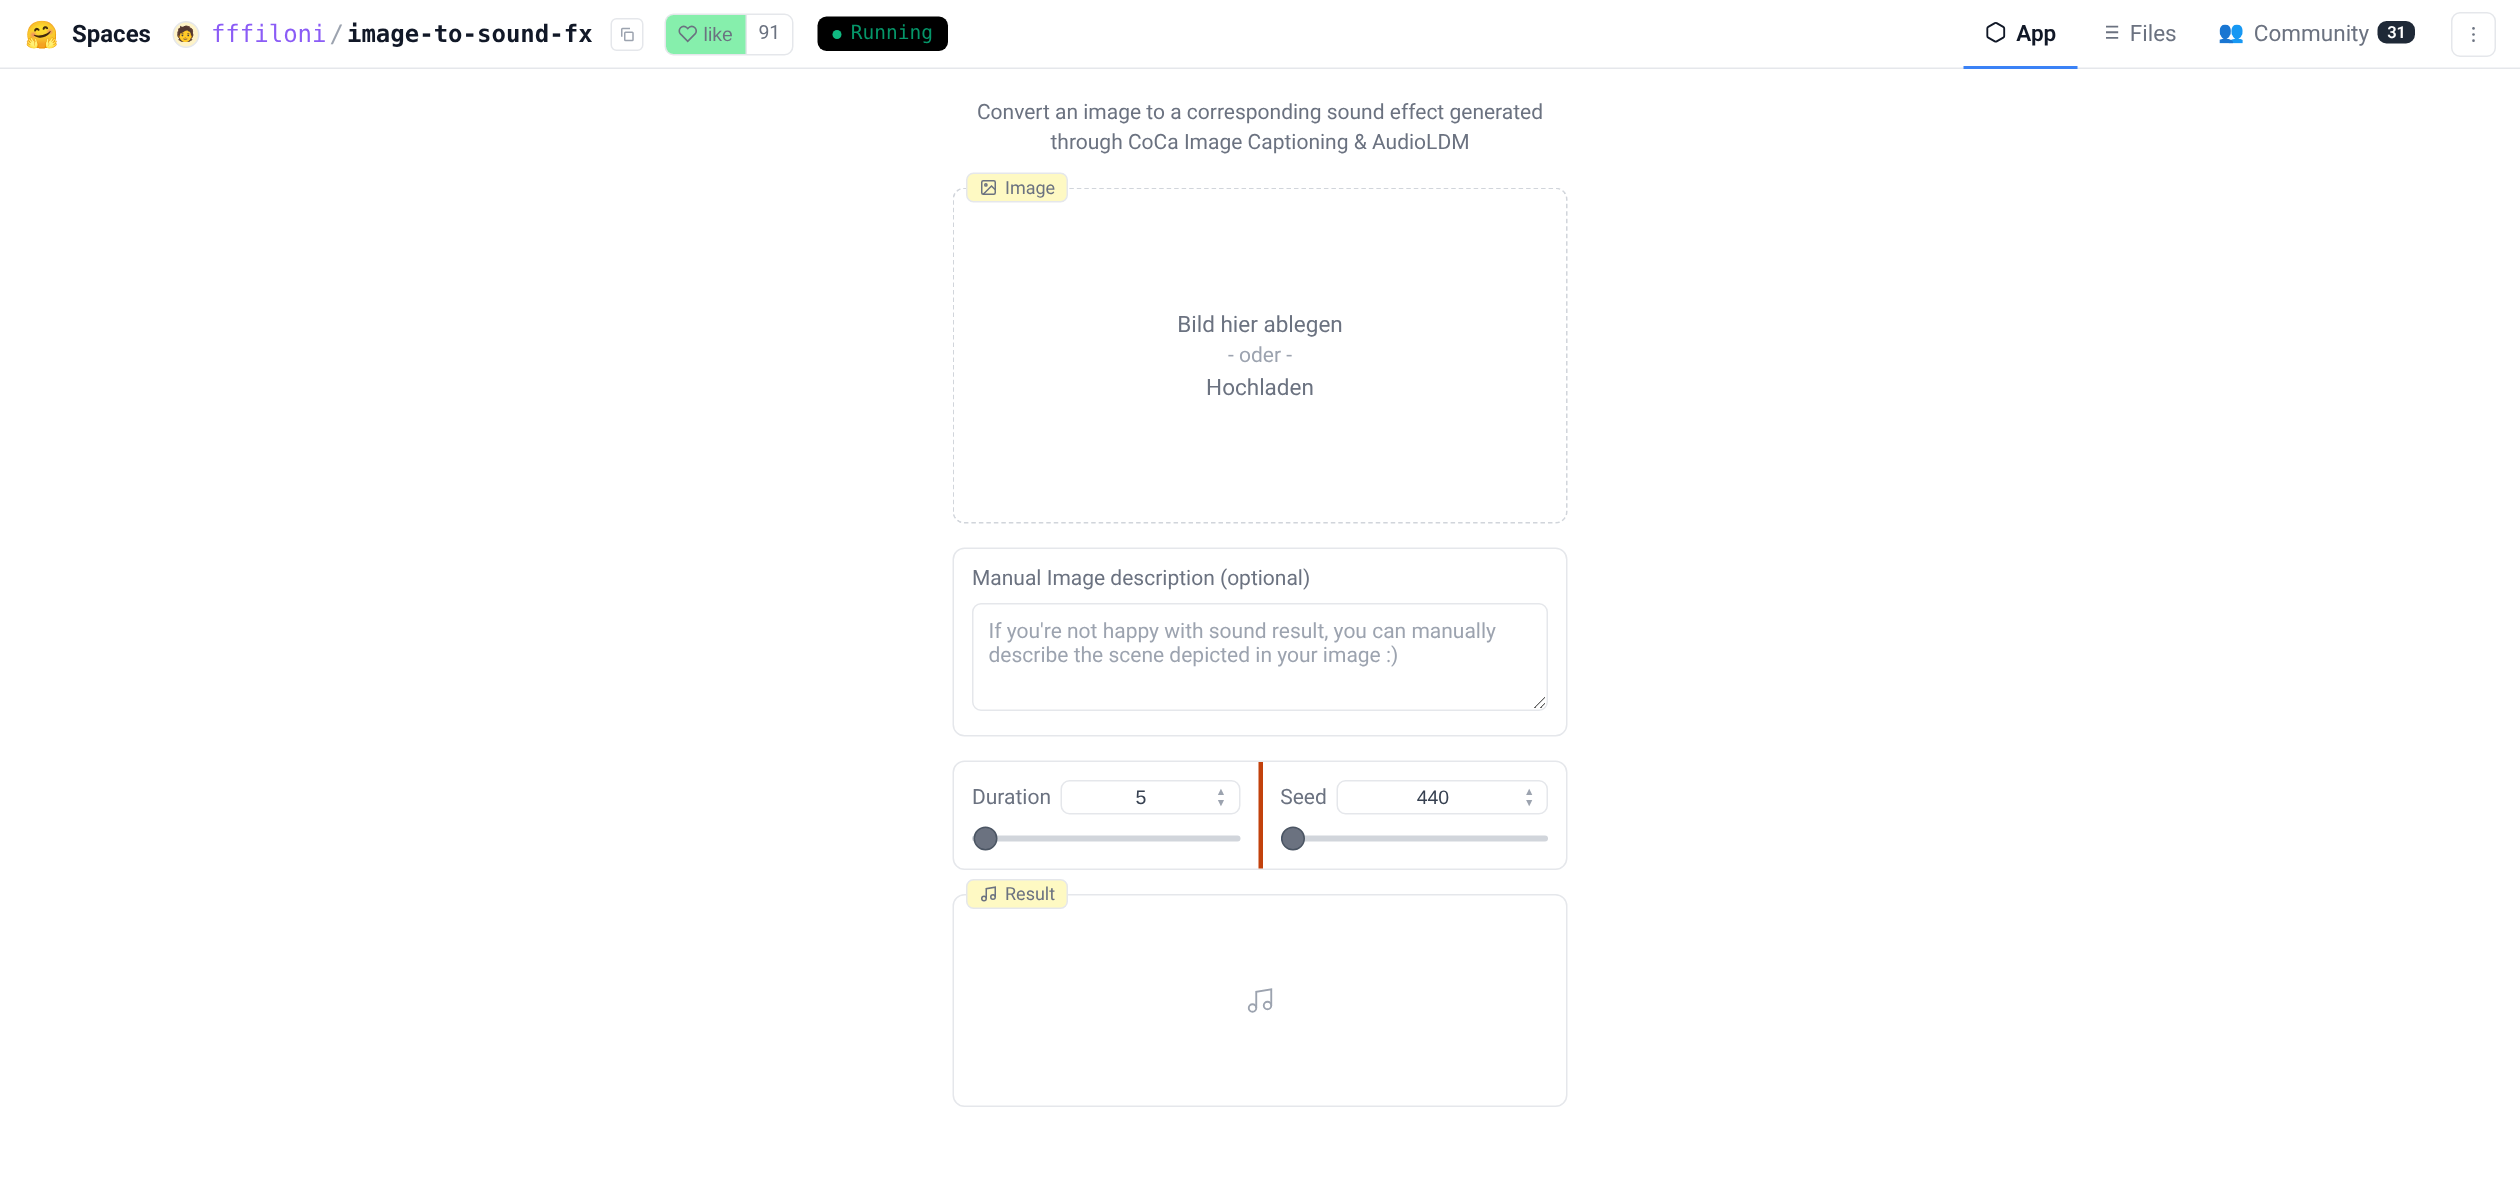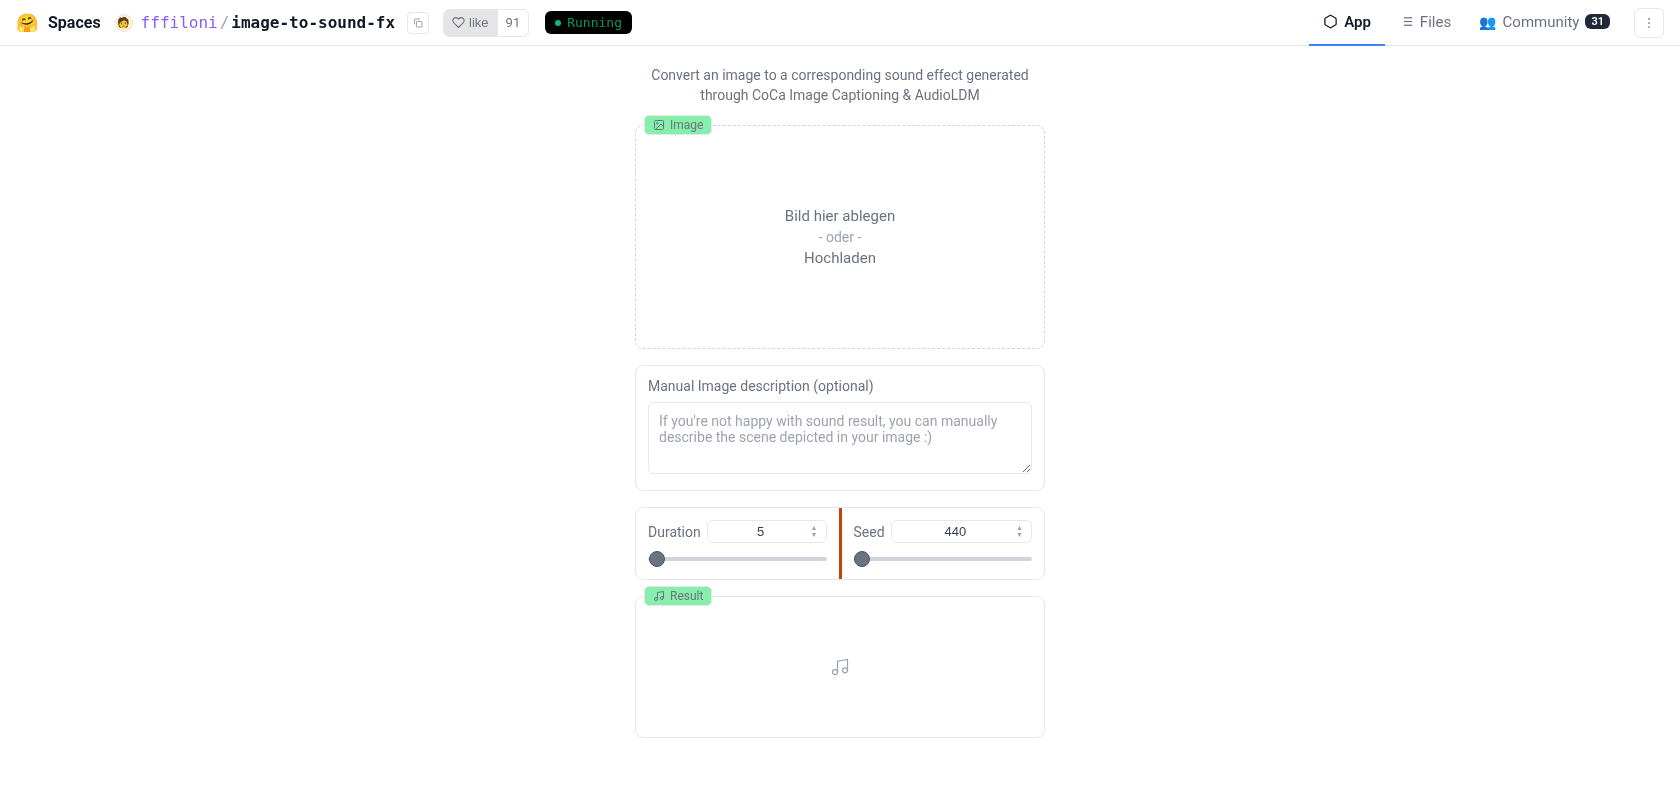--- a/index.html
+++ b/index.html
@@ -90,21 +90,21 @@
       overflow: hidden;
       height: 28px;
       margin-left: 6px;
     }
     .like-btn {
       display: flex;
       align-items: center;
       gap: 4px;
       padding: 0 8px;
       height: 100%;
-      background: #e5e5e5;
+      background: #86efac;
       border: none;
       border-right: 1px solid #e5e7eb;
       cursor: pointer;
       color: #6b7280;
       font-size: 13px;
       justify-content: space-between;
     }
     .like-count {
       padding: 0 8px;
       font-size: 13px;
@@ -202,21 +202,21 @@
       position: relative;
     }
     .panel-dashed {
       border-style: dashed;
       border-color: #d1d5db;
     }
     .panel-label {
       position: absolute;
       top: -11px;
       left: 8px;
-      background: #86efac;
+      background: #fef9c3;
       border: 1px solid #e5e7eb;
       border-radius: 5px;
       padding: 2px 8px;
       font-size: 12px;
       color: #6b7280;
       display: flex;
       align-items: center;
       gap: 5px;
     }
     .image-drop {

